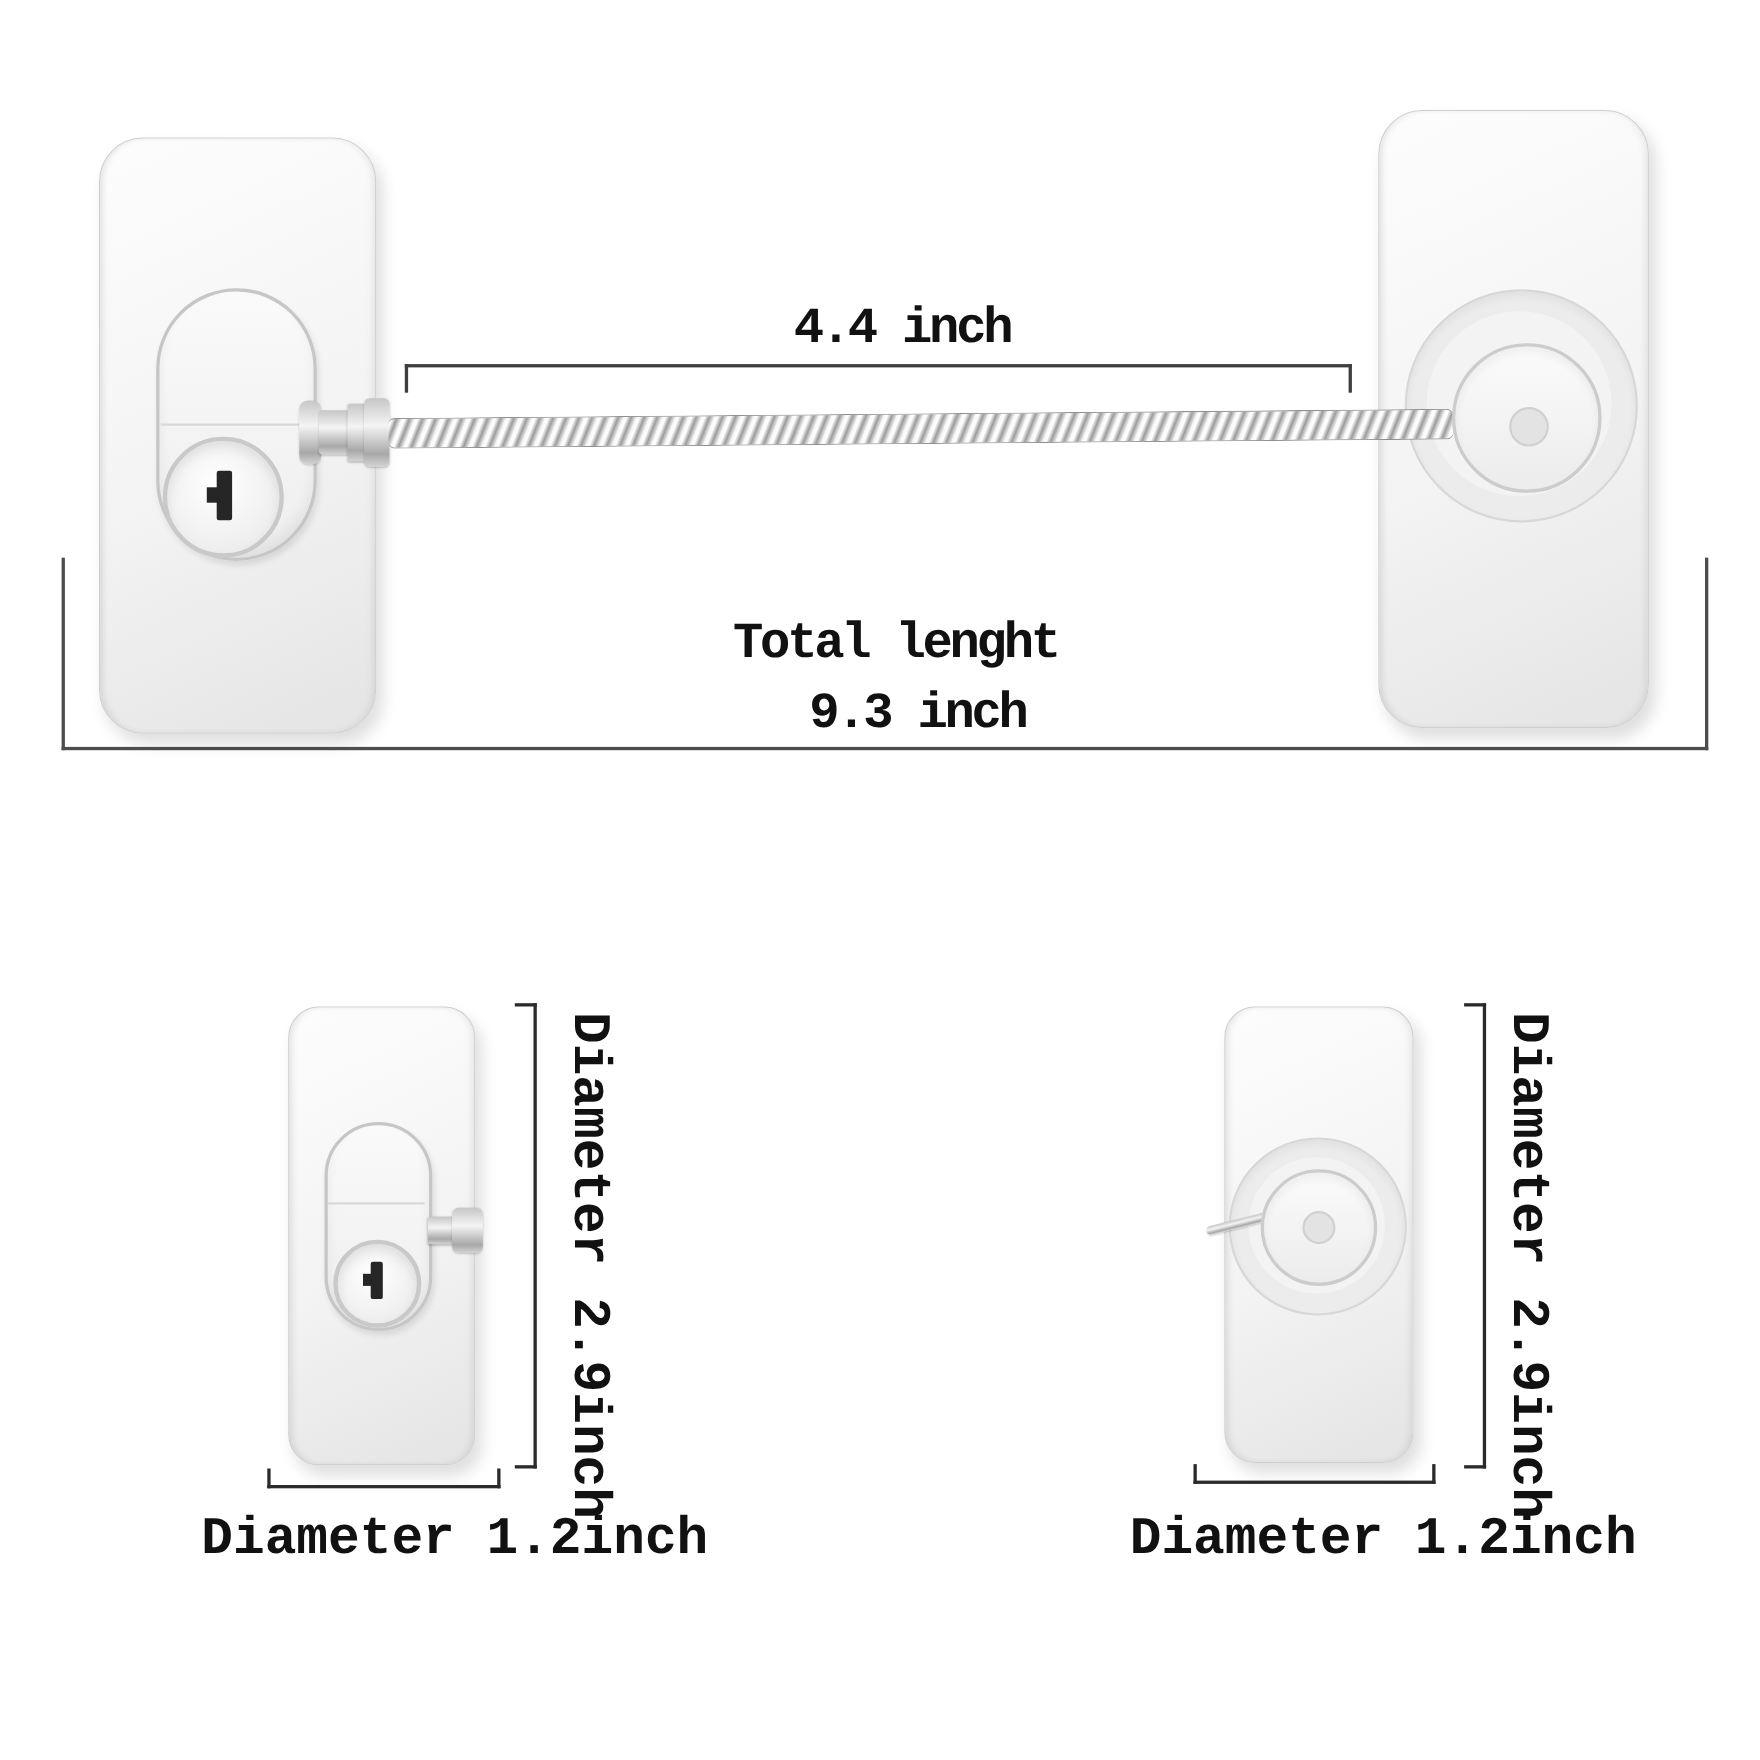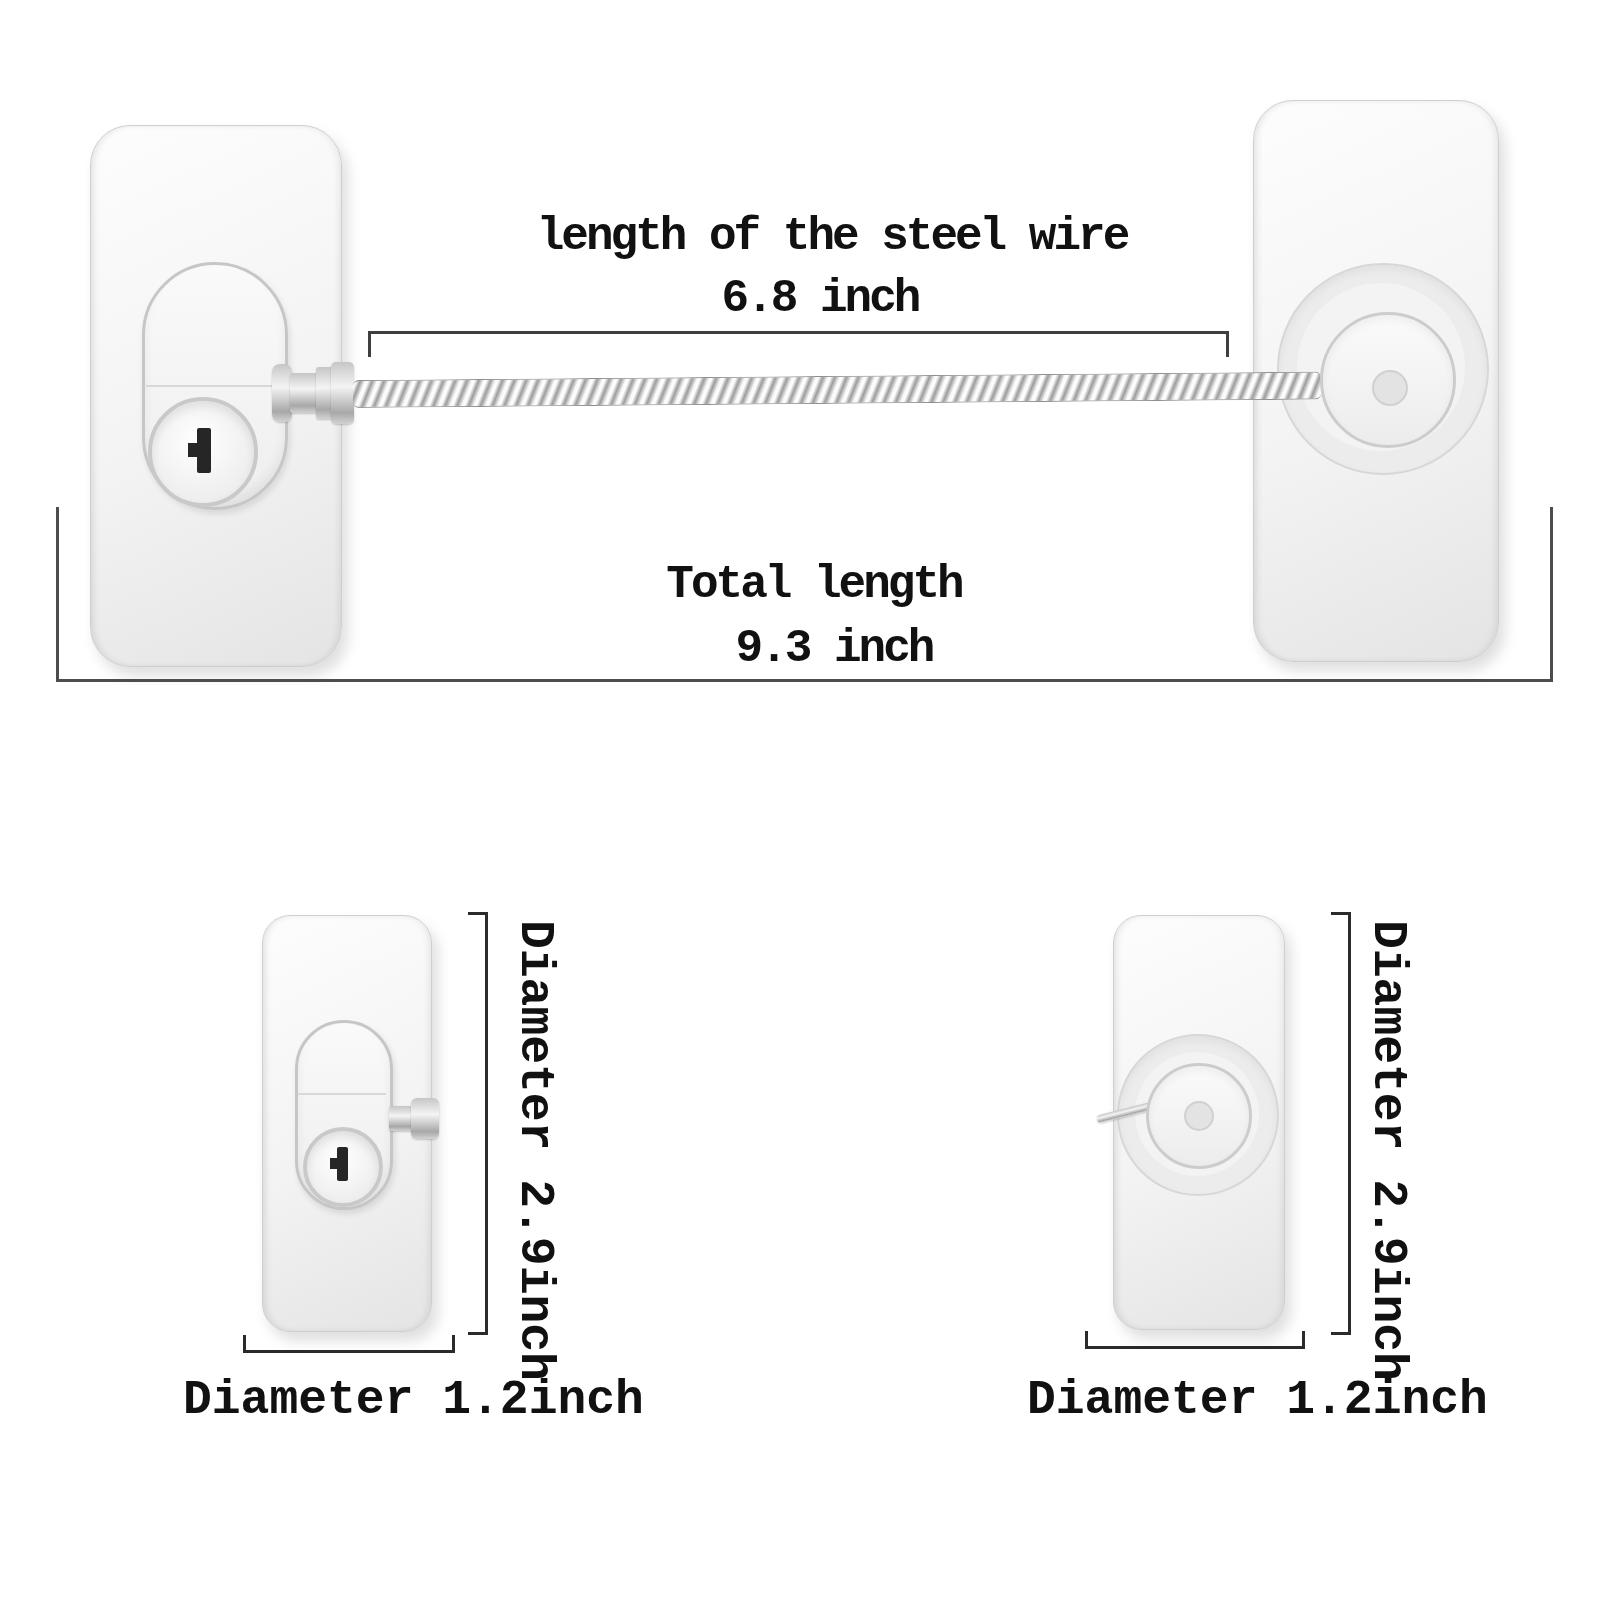--- a/index.html
+++ b/index.html
@@ -97,28 +97,27 @@
   <div class="pad" style="left:1253px;top:100px;width:244px;height:560px;z-index:1;"></div>
   <div class="ring" style="left:1277px;top:263px;width:208px;height:208px;z-index:2;"></div>
   <div class="ring-light" style="left:1297px;top:283px;width:168px;height:168px;z-index:2;"></div>
   <div class="mid-circle" style="left:1320px;top:312px;width:130px;height:130px;z-index:4;"></div>
   <div class="inner-dot" style="left:1372px;top:370px;width:32px;height:32px;z-index:5;"></div>
 
   <div class="dim" style="left:368px;top:331px;width:861px;height:3px;"></div>
   <div class="dim" style="left:368px;top:331px;width:3px;height:26px;"></div>
   <div class="dim" style="left:1226px;top:331px;width:3px;height:26px;"></div>
 
-  <div class="label center" style="left:432px;top:210px;">length of the steel wire</div>
-  <div class="label center" style="left:420px;top:272px;">6.8 inch</div>
+  <div class="label center" style="left:420px;top:272px;">4.4 inch</div>
 
   <div class="dim total" style="left:56px;top:679px;width:1497px;height:3px;"></div>
   <div class="dim total" style="left:56px;top:507px;width:3px;height:175px;"></div>
   <div class="dim total" style="left:1550px;top:507px;width:3px;height:175px;"></div>
 
-  <div class="label center" style="left:414px;top:558px;">Total length</div>
+  <div class="label center" style="left:414px;top:558px;">Total lenght</div>
   <div class="label center" style="left:434px;top:622px;">9.3 inch</div>
 
   <div class="pad small" style="left:262px;top:915px;width:168px;height:415px;"></div>
   <div class="lock-body" style="left:295px;top:1020px;width:92px;height:184px;"></div>
   <div class="seam" style="left:298px;top:1093px;width:88px;"></div>
   <div class="key-circle" style="left:303px;top:1127px;width:72px;height:72px;"></div>
   <div class="keyhole-bar" style="left:337px;top:1147px;width:11px;height:34px;"></div>
   <div class="keyhole-flag" style="left:330px;top:1158px;width:8px;height:11px;"></div>
   <div class="metal" style="left:389px;top:1106px;width:24px;height:25px;"></div>
   <div class="metal" style="left:411px;top:1098px;width:28px;height:41px;border-radius:6px;"></div>

